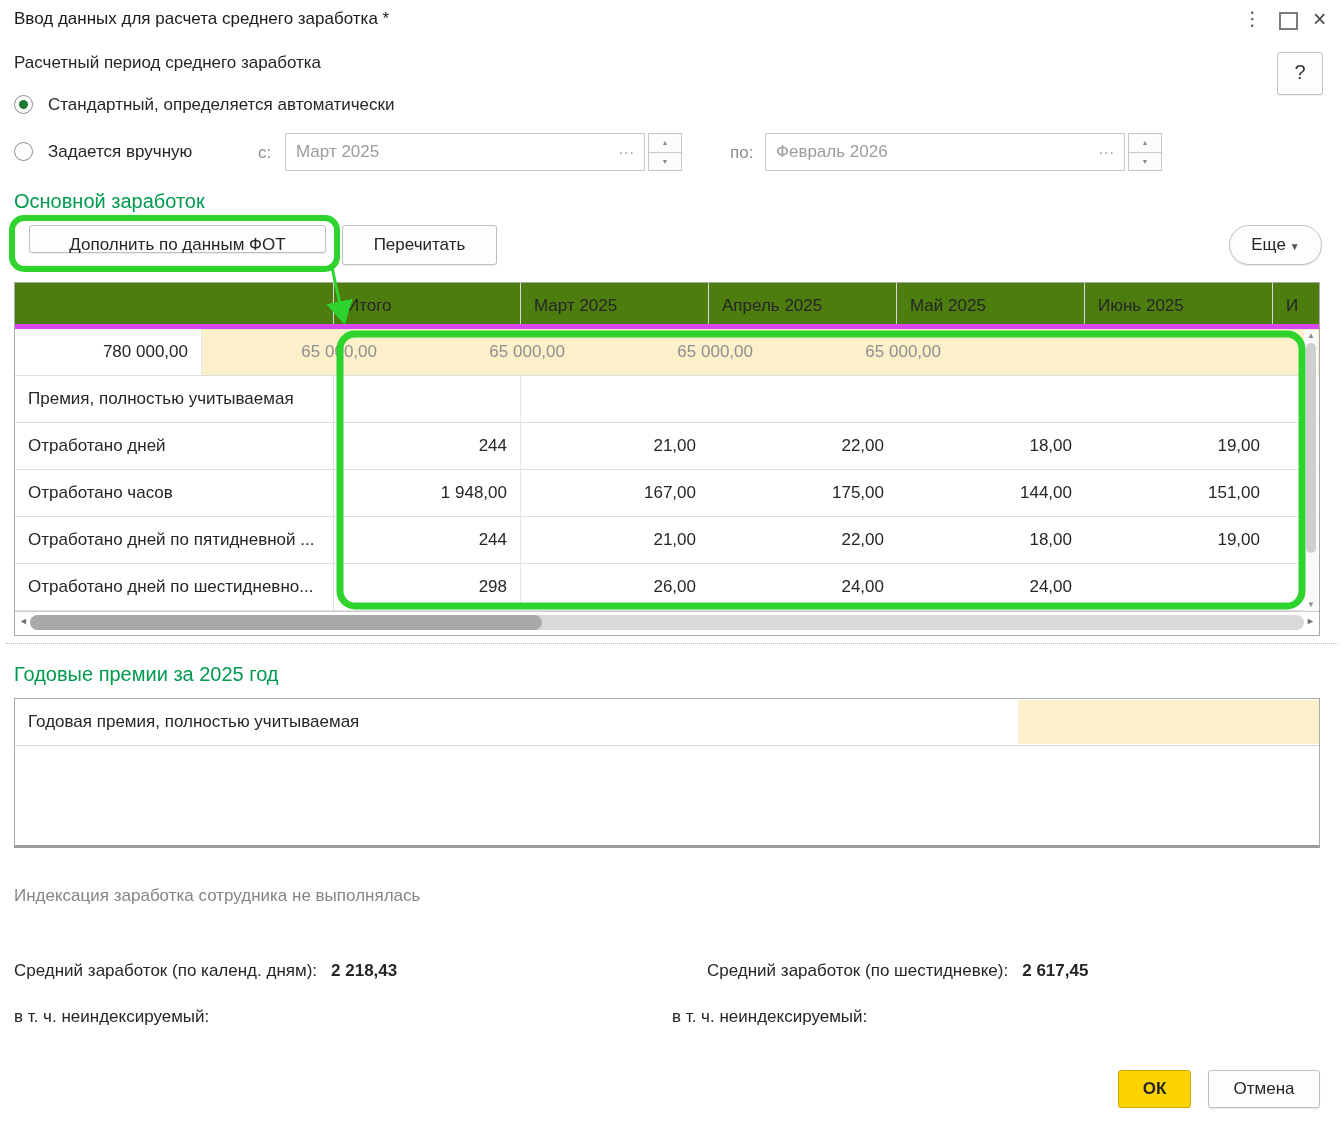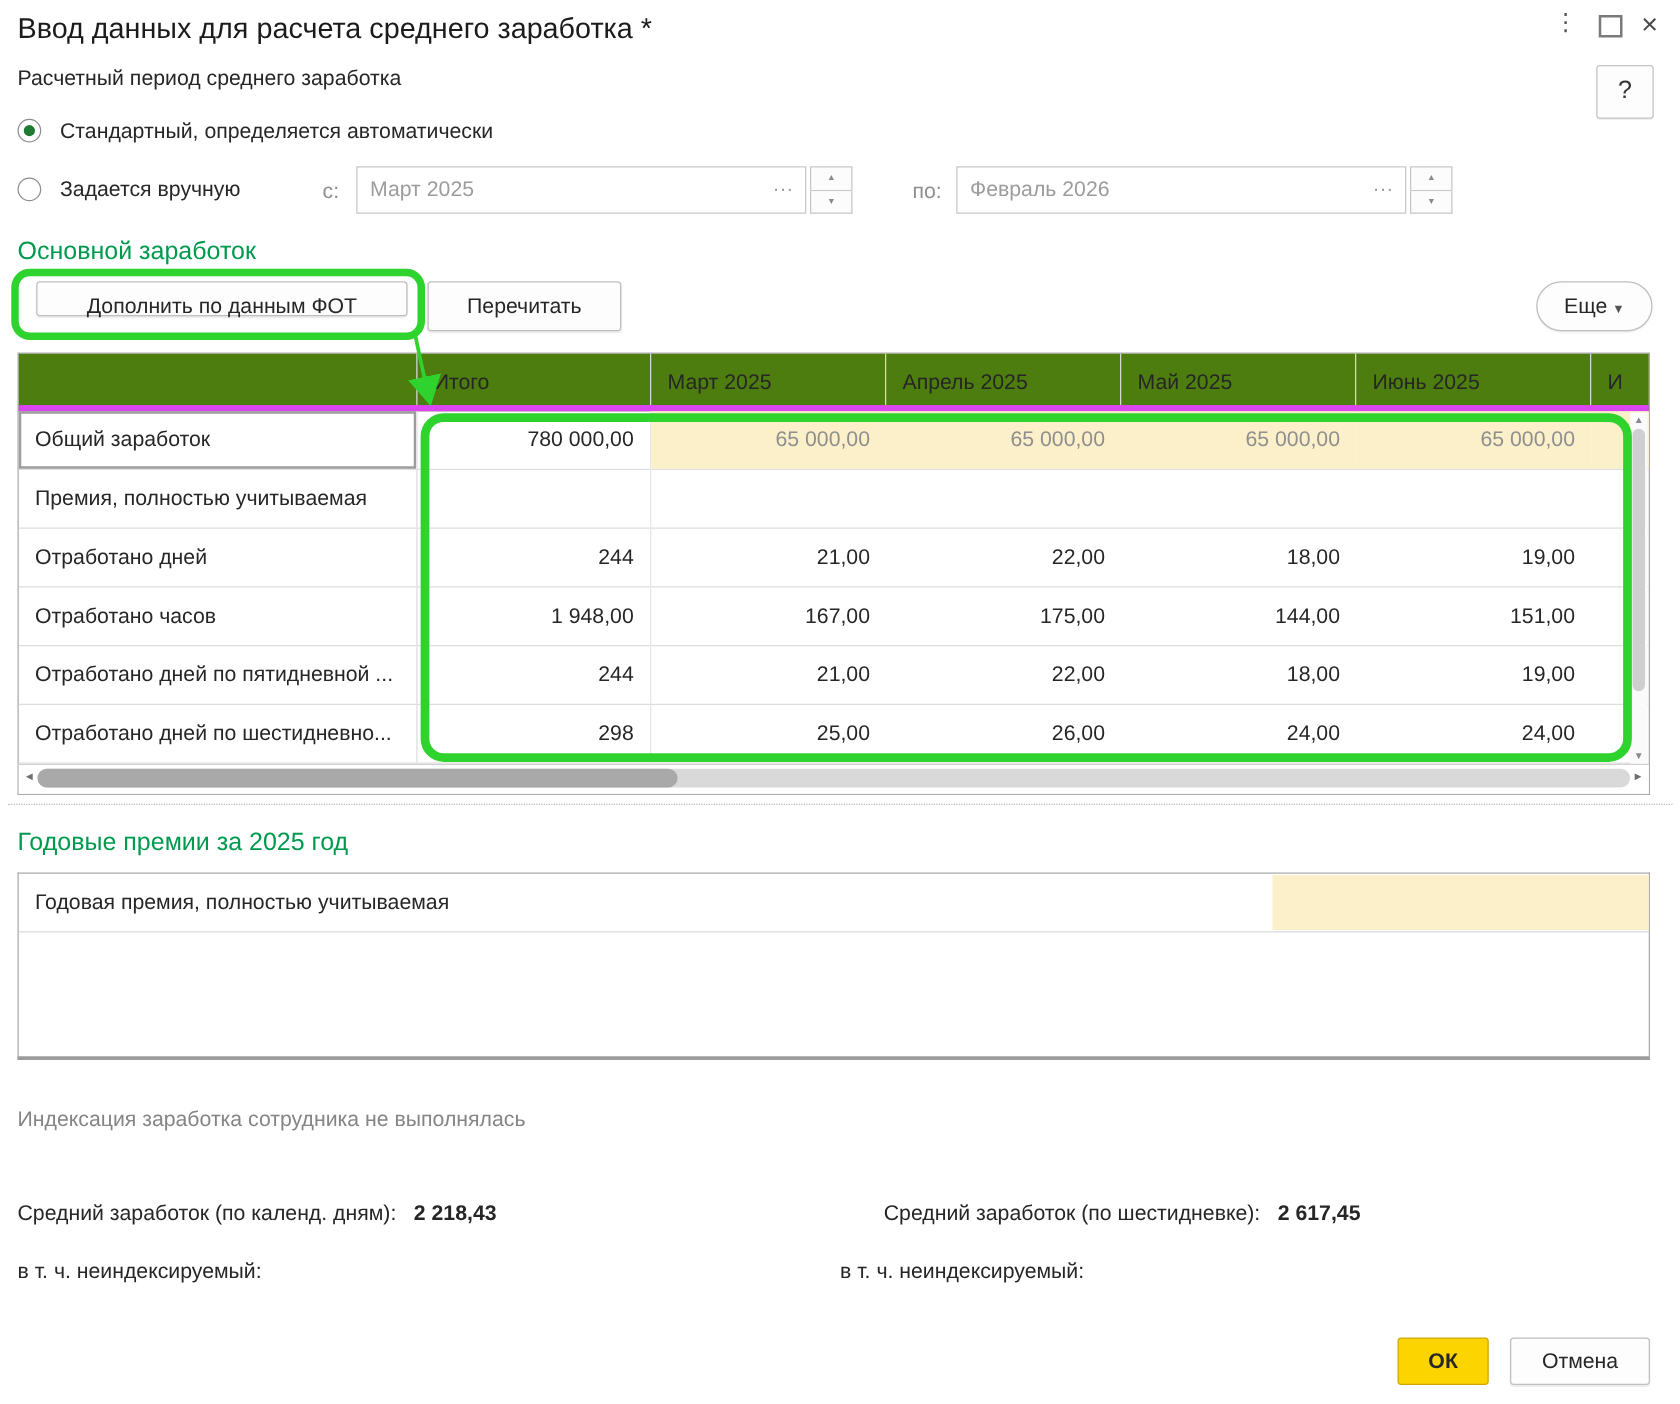--- a/index.html
+++ b/index.html
@@ -4,21 +4,21 @@
 <style>
   html,body{margin:0;padding:0;}
   body{
     width:1344px;height:1123px;position:relative;background:#ffffff;
     font-family:"Liberation Sans","DejaVu Sans",sans-serif;
     color:#262626;font-size:17px;overflow:hidden;
   }
   .abs{position:absolute;}
 
   
-  .win-title{left:14px;top:9px;font-size:23px;color:#1b1b1b;}
+  .win-title{left:14px;top:9px;font-size:17px;color:#1b1b1b;}
   .menu-dots{left:1243px;top:8px;font-size:19px;color:#5a5a5a;cursor:pointer;line-height:22px;}
   .win-max{left:1279px;top:12px;width:15px;height:14px;border:2px solid #7a7a7a;cursor:pointer;}
   .win-close{left:1313px;top:6px;font-size:23px;color:#4a4a4a;cursor:pointer;line-height:26px;}
   .help-btn{left:1277px;top:52px;width:44px;height:41px;background:#fdfdfd;border:1px solid #c3c3c3;
     border-radius:3px;font-size:20px;color:#333;text-align:center;line-height:39px;cursor:pointer;
     box-shadow:0 1px 0 rgba(0,0,0,.06);}
 
   .section-label{left:14px;top:53px;font-size:17px;color:#262626;}
 
   
@@ -163,21 +163,20 @@
     <div class="td c0"></div>
     <div class="td c1">Итого</div>
     <div class="td cm">Март 2025</div>
     <div class="td cm">Апрель 2025</div>
     <div class="td cm">Май 2025</div>
     <div class="td cm">Июнь 2025</div>
     <div class="td cp">И</div>
   </div>
 
   <div class="row">
-    <div class="td c0 cell-label focus-cell">Общий заработок</div>
     <div class="td c1 cell-num">780 000,00</div>
     <div class="td cm cell-num hl">65 000,00</div>
     <div class="td cm cell-num hl">65 000,00</div>
     <div class="td cm cell-num hl">65 000,00</div>
     <div class="td cm cell-num hl">65 000,00</div>
     <div class="td cp hl"></div>
   </div>
 
   <div class="row">
     <div class="td c0 cell-label">Премия, полностью учитываемая</div>
@@ -215,21 +214,20 @@
     <div class="td cm cell-num">21,00</div>
     <div class="td cm cell-num">22,00</div>
     <div class="td cm cell-num">18,00</div>
     <div class="td cm cell-num">19,00</div>
     <div class="td cp"></div>
   </div>
 
   <div class="row">
     <div class="td c0 cell-label">Отработано дней по шестидневно...</div>
     <div class="td c1 cell-num">298</div>
-    <div class="td cm cell-num">25,00</div>
     <div class="td cm cell-num">26,00</div>
     <div class="td cm cell-num">24,00</div>
     <div class="td cm cell-num">24,00</div>
     <div class="td cp"></div>
   </div>
 
   <div class="hsb">
     <span class="arrow a-left">◄</span>
     <span class="track"></span>
     <span class="thumb"></span>

